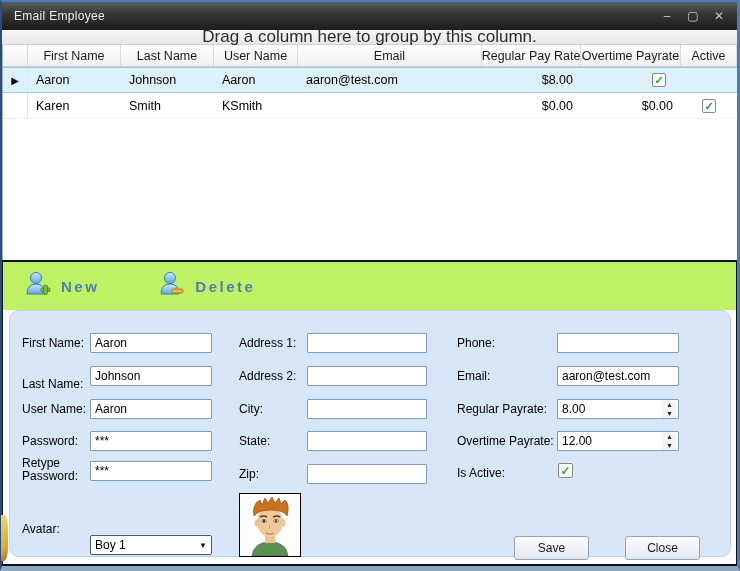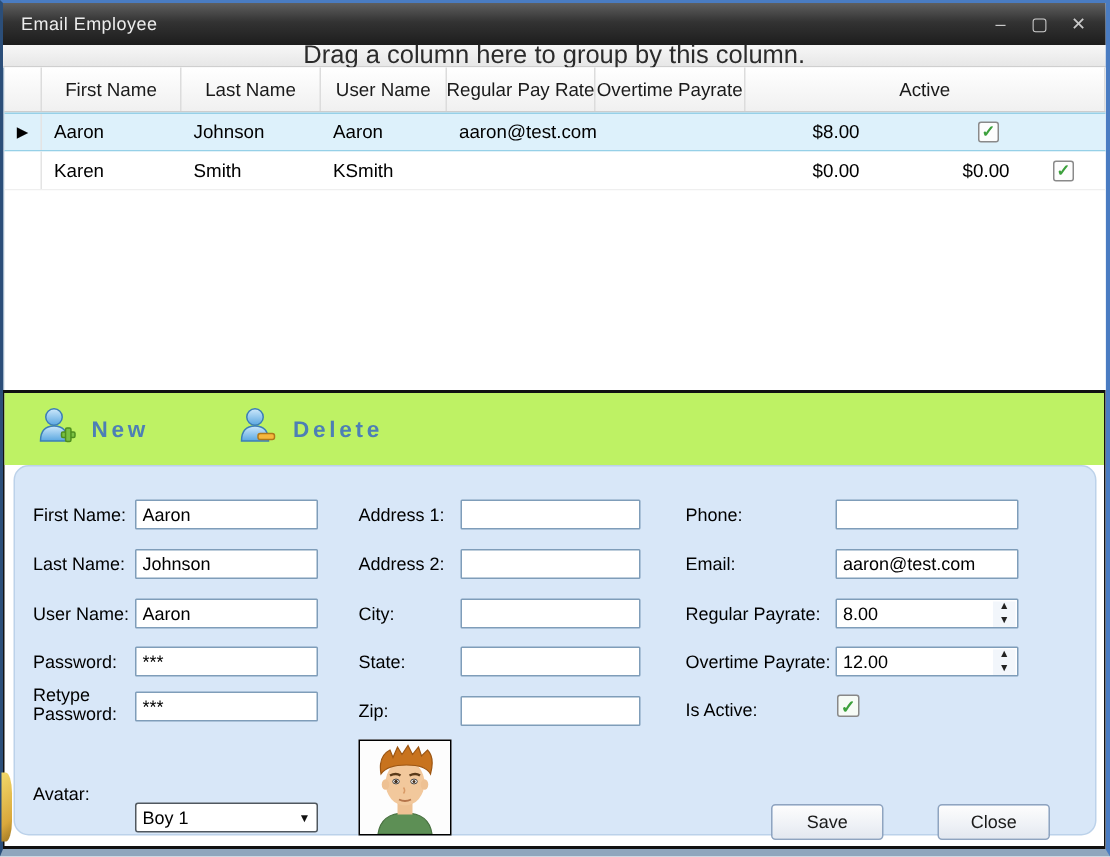--- a/index.html
+++ b/index.html
@@ -27,21 +27,21 @@
     height:15px; flex:0 0 15px;
     background:linear-gradient(#f7f7f7,#e7e7e7);
     border-bottom:1px solid #cfcfcf;
     display:flex; align-items:center; justify-content:center;
     font-size:17px; color:#2b2b2b;
   }
 
   
   .grid { flex:0 0 215px; background:#fff; border-left:1px solid #9fb4c8; display:flex; flex-direction:column; font-size:12.5px; }
   .g-row { display:flex; height:26px; align-items:stretch; }
-  .g-head { height:30px; background:linear-gradient(#ffffff,#f0f0f0); border-bottom:1px solid #cdcdcd; color:#1a1a1a; }
+  .g-head { height:22px; background:linear-gradient(#ffffff,#f0f0f0); border-bottom:1px solid #cdcdcd; color:#1a1a1a; }
   .g-cell { display:flex; align-items:center; overflow:hidden; white-space:nowrap; }
   .g-head .g-cell { justify-content:center; border-right:1px solid #dcdcdc; }
   .c-sel { width:25px; flex:0 0 25px; justify-content:center; border-right:1px solid #e4e4e4; }
   .c-fn  { width:93px; flex:0 0 93px; padding-left:8px; border-right:1px solid transparent; }
   .c-ln  { width:93px; flex:0 0 93px; padding-left:8px; }
   .c-un  { width:84px; flex:0 0 84px; padding-left:8px; }
   .c-em  { width:184px; flex:0 0 184px; padding-left:8px; }
   .c-rr  { width:99px; flex:0 0 99px; justify-content:flex-end; padding-right:8px; }
   .c-or  { width:100px; flex:0 0 100px; justify-content:flex-end; padding-right:8px; }
   .c-ac  { width:60px; flex:1; justify-content:center; }
@@ -114,20 +114,21 @@
   <div class="groupband">
     <span>Drag a column here to group by this column.</span>
   </div>
 
   <div class="grid">
     <div class="g-row g-head">
       <div class="g-cell c-sel"></div>
       <div class="g-cell c-fn">First Name</div>
       <div class="g-cell c-ln">Last Name</div>
       <div class="g-cell c-un">User Name</div>
+      <div class="g-cell c-em">Email</div>
       <div class="g-cell c-rr">Regular Pay Rate</div>
       <div class="g-cell c-or">Overtime Payrate</div>
       <div class="g-cell c-ac">Active</div>
     </div>
 
     <div class="g-row row-selected">
       <div class="g-cell c-sel">
         <span class="row-marker">▶</span>
       </div>
       <div class="g-cell c-fn">Aaron</div>
@@ -191,21 +192,21 @@
           </svg>
         </span>
         <span class="lbl">Delete</span>
       </div>
     </div>
 
     <div class="form-panel">
 
       <span class="fl" style="left:12px; top:26px;">First Name:</span>
       <input class="fi" style="left: 80px; top: 22px;" value="Aaron">
-      <span class="fl" style="left:12px; top:59px;">Last Name:</span>
+      <span class="fl" style="left:12px; top:67px;">Last Name:</span>
       <input class="fi" style="left: 80px; top: 55px;" value="Johnson">
       <span class="fl" style="left:12px; top:92px;">User Name:</span>
       <input class="fi" style="left: 80px; top: 88px;" value="Aaron">
       <span class="fl" style="left:12px; top:124px;">Password:</span>
       <input class="fi" style="left: 80px; top: 120px;" value="***">
       <span class="fl" style="left:12px; top:146px; width:52px;">Retype Password:</span>
       <input class="fi" style="left: 80px; top: 150px;" value="***">
       <span class="fl" style="left:12px; top:212px;">Avatar:</span>
       <div class="combo" style="left:80px; top:224px;">
         <span>Boy 1</span>

